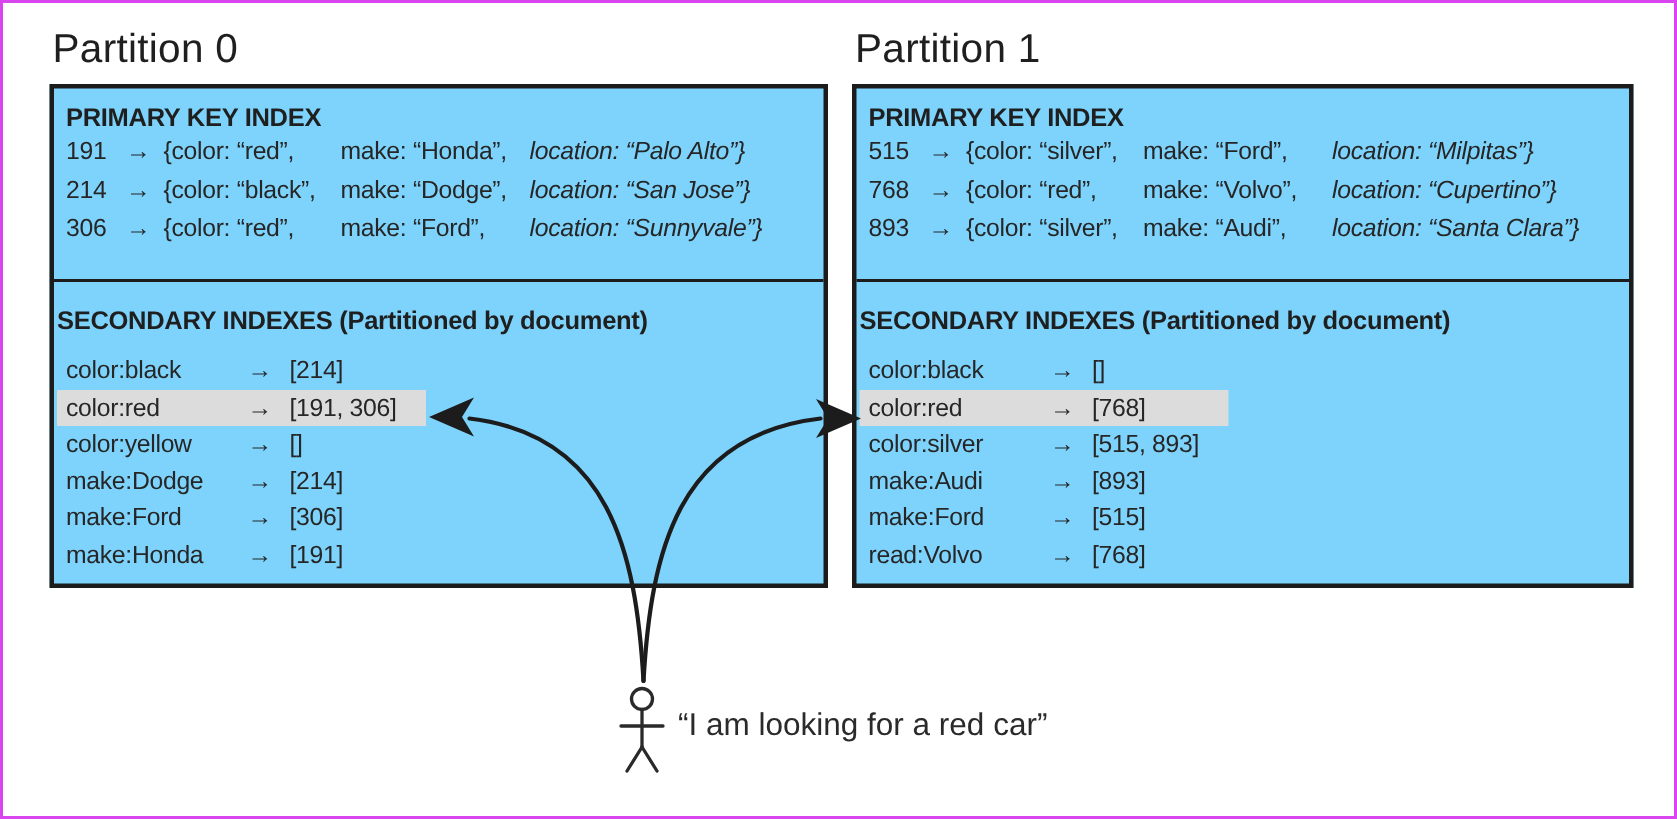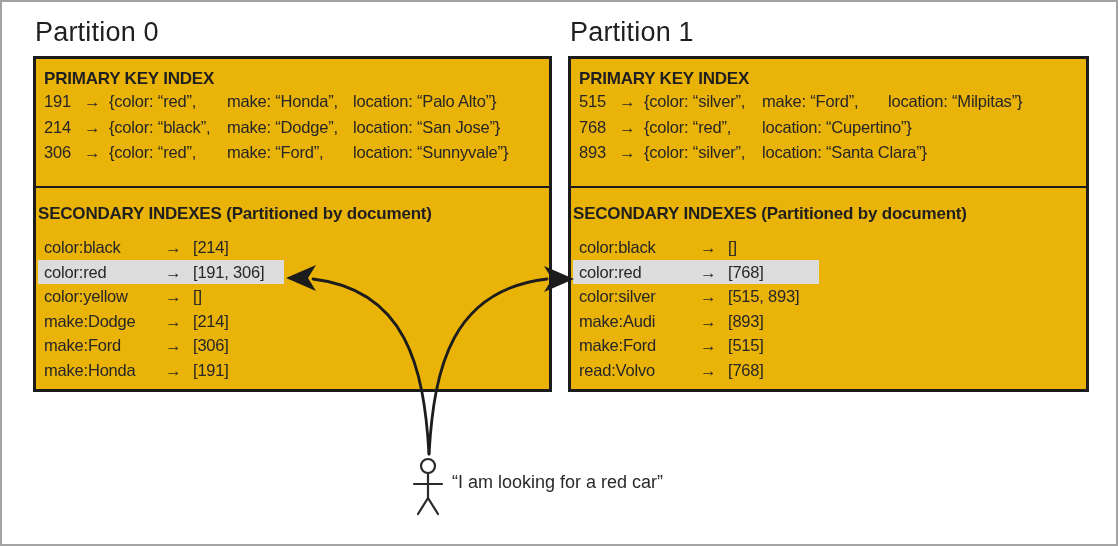--- a/index.html
+++ b/index.html
@@ -1,36 +1,36 @@
 <!DOCTYPE html>
 <html><head>
 <meta charset="utf-8">
 <style>
   html,body{margin:0;padding:0;background:#ffffff;}
   body{font-family:"Liberation Sans", sans-serif; color:#262626;}
   .page{
     position:relative;
     width:1114px; height:542px;
-    border:2px solid #a3a3a3;
+    border:2px solid #d946ef;
     background:#ffffff;
     overflow:hidden;
   }
   
   .partition{position:absolute; top:16px;}
   .partition.p0{left:31px; width:519px;}
   .partition.p1{left:566px; width:521px;}
   .partition-title{
     margin:0 0 9px 2px;
     font-size:27px; font-weight:400; line-height:29px;
     color:#1f1f1f; letter-spacing:.2px;
   }
   .partition-box{
     border:3px solid #1c1c1c;
     height:330px;
-    background:#eab308;
+    background:#7dd3fc;
     box-sizing:content-box;
   }
   .pk-section{
     height:117px;
     padding:10px 8px 0 8px;
     border-bottom:2px solid #1c1c1c;
   }
   .si-section{
     padding:16px 8px 0 2px;
   }
@@ -41,39 +41,39 @@
   .pk-rows{margin-top:1px;}
   .pk-row{
     display:flex; align-items:baseline;
     font-size:16.5px; line-height:25.5px; white-space:nowrap;
     letter-spacing:-0.2px;
   }
   .pk-id{width:40px; flex:0 0 auto;}
   .pk-arrow{width:25px; flex:0 0 auto;}
   .pk-color{width:118px; flex:0 0 auto;}
   .pk-make{width:126px; flex:0 0 auto;}
-  .pk-loc{flex:1 1 auto;}
+  .pk-loc{flex:1 1 auto;font-style:italic;}
   .si-rows{margin-top:12px;}
   .si-row{
     display:flex; align-items:baseline;
     font-size:16.5px; line-height:24.5px; white-space:nowrap;
     letter-spacing:-0.2px;
     padding-left:6px; width:240px;
   }
   .si-key{width:121px; flex:0 0 auto;}
   .si-arrow{width:28px; flex:0 0 auto;}
   .si-value{flex:1 1 auto;}
   
   .overlay{
     position:absolute; left:0; top:0; width:1114px; height:542px;
     pointer-events:none;
   }
   .diagram-label{position:absolute; white-space:nowrap; color:#2a2a2a;}
   .scatter-label{left:438px; top:419px; font-size:17.5px;}
-  .user-quote{left:450px; top:470px; font-size:18px;}
+  .user-quote{left:450px; top:470px; font-size:21px;}
 </style>
 </head>
 <body>
 
 <div class="page">
 
   <div id="partitions-root">
   <section class="partition p0">
     <h2 class="partition-title">Partition 0</h2>
     <div class="partition-box">
@@ -151,26 +151,28 @@
                 <span class="pk-id">515</span>
                 <span class="pk-arrow">→</span>
                 <span class="pk-color">{color: “silver”,</span>
                 <span class="pk-make">make: “Ford”,</span>
                 <span class="pk-loc">location: “Milpitas”}</span>
               </div>
               <div class="pk-row">
                 <span class="pk-id">768</span>
                 <span class="pk-arrow">→</span>
                 <span class="pk-color">{color: “red”,</span>
+                <span class="pk-make">make: “Volvo”,</span>
                 <span class="pk-loc">location: “Cupertino”}</span>
               </div>
               <div class="pk-row">
                 <span class="pk-id">893</span>
                 <span class="pk-arrow">→</span>
                 <span class="pk-color">{color: “silver”,</span>
+                <span class="pk-make">make: “Audi”,</span>
                 <span class="pk-loc">location: “Santa Clara”}</span>
               </div>
             </div>
       </div>
       <div class="si-section">
         <div class="section-heading si-heading">SECONDARY INDEXES (Partitioned by document)</div>
         <div class="si-rows">
               <div class="si-row">
                 <span class="si-key">color:black</span>
                 <span class="si-arrow">→</span>

